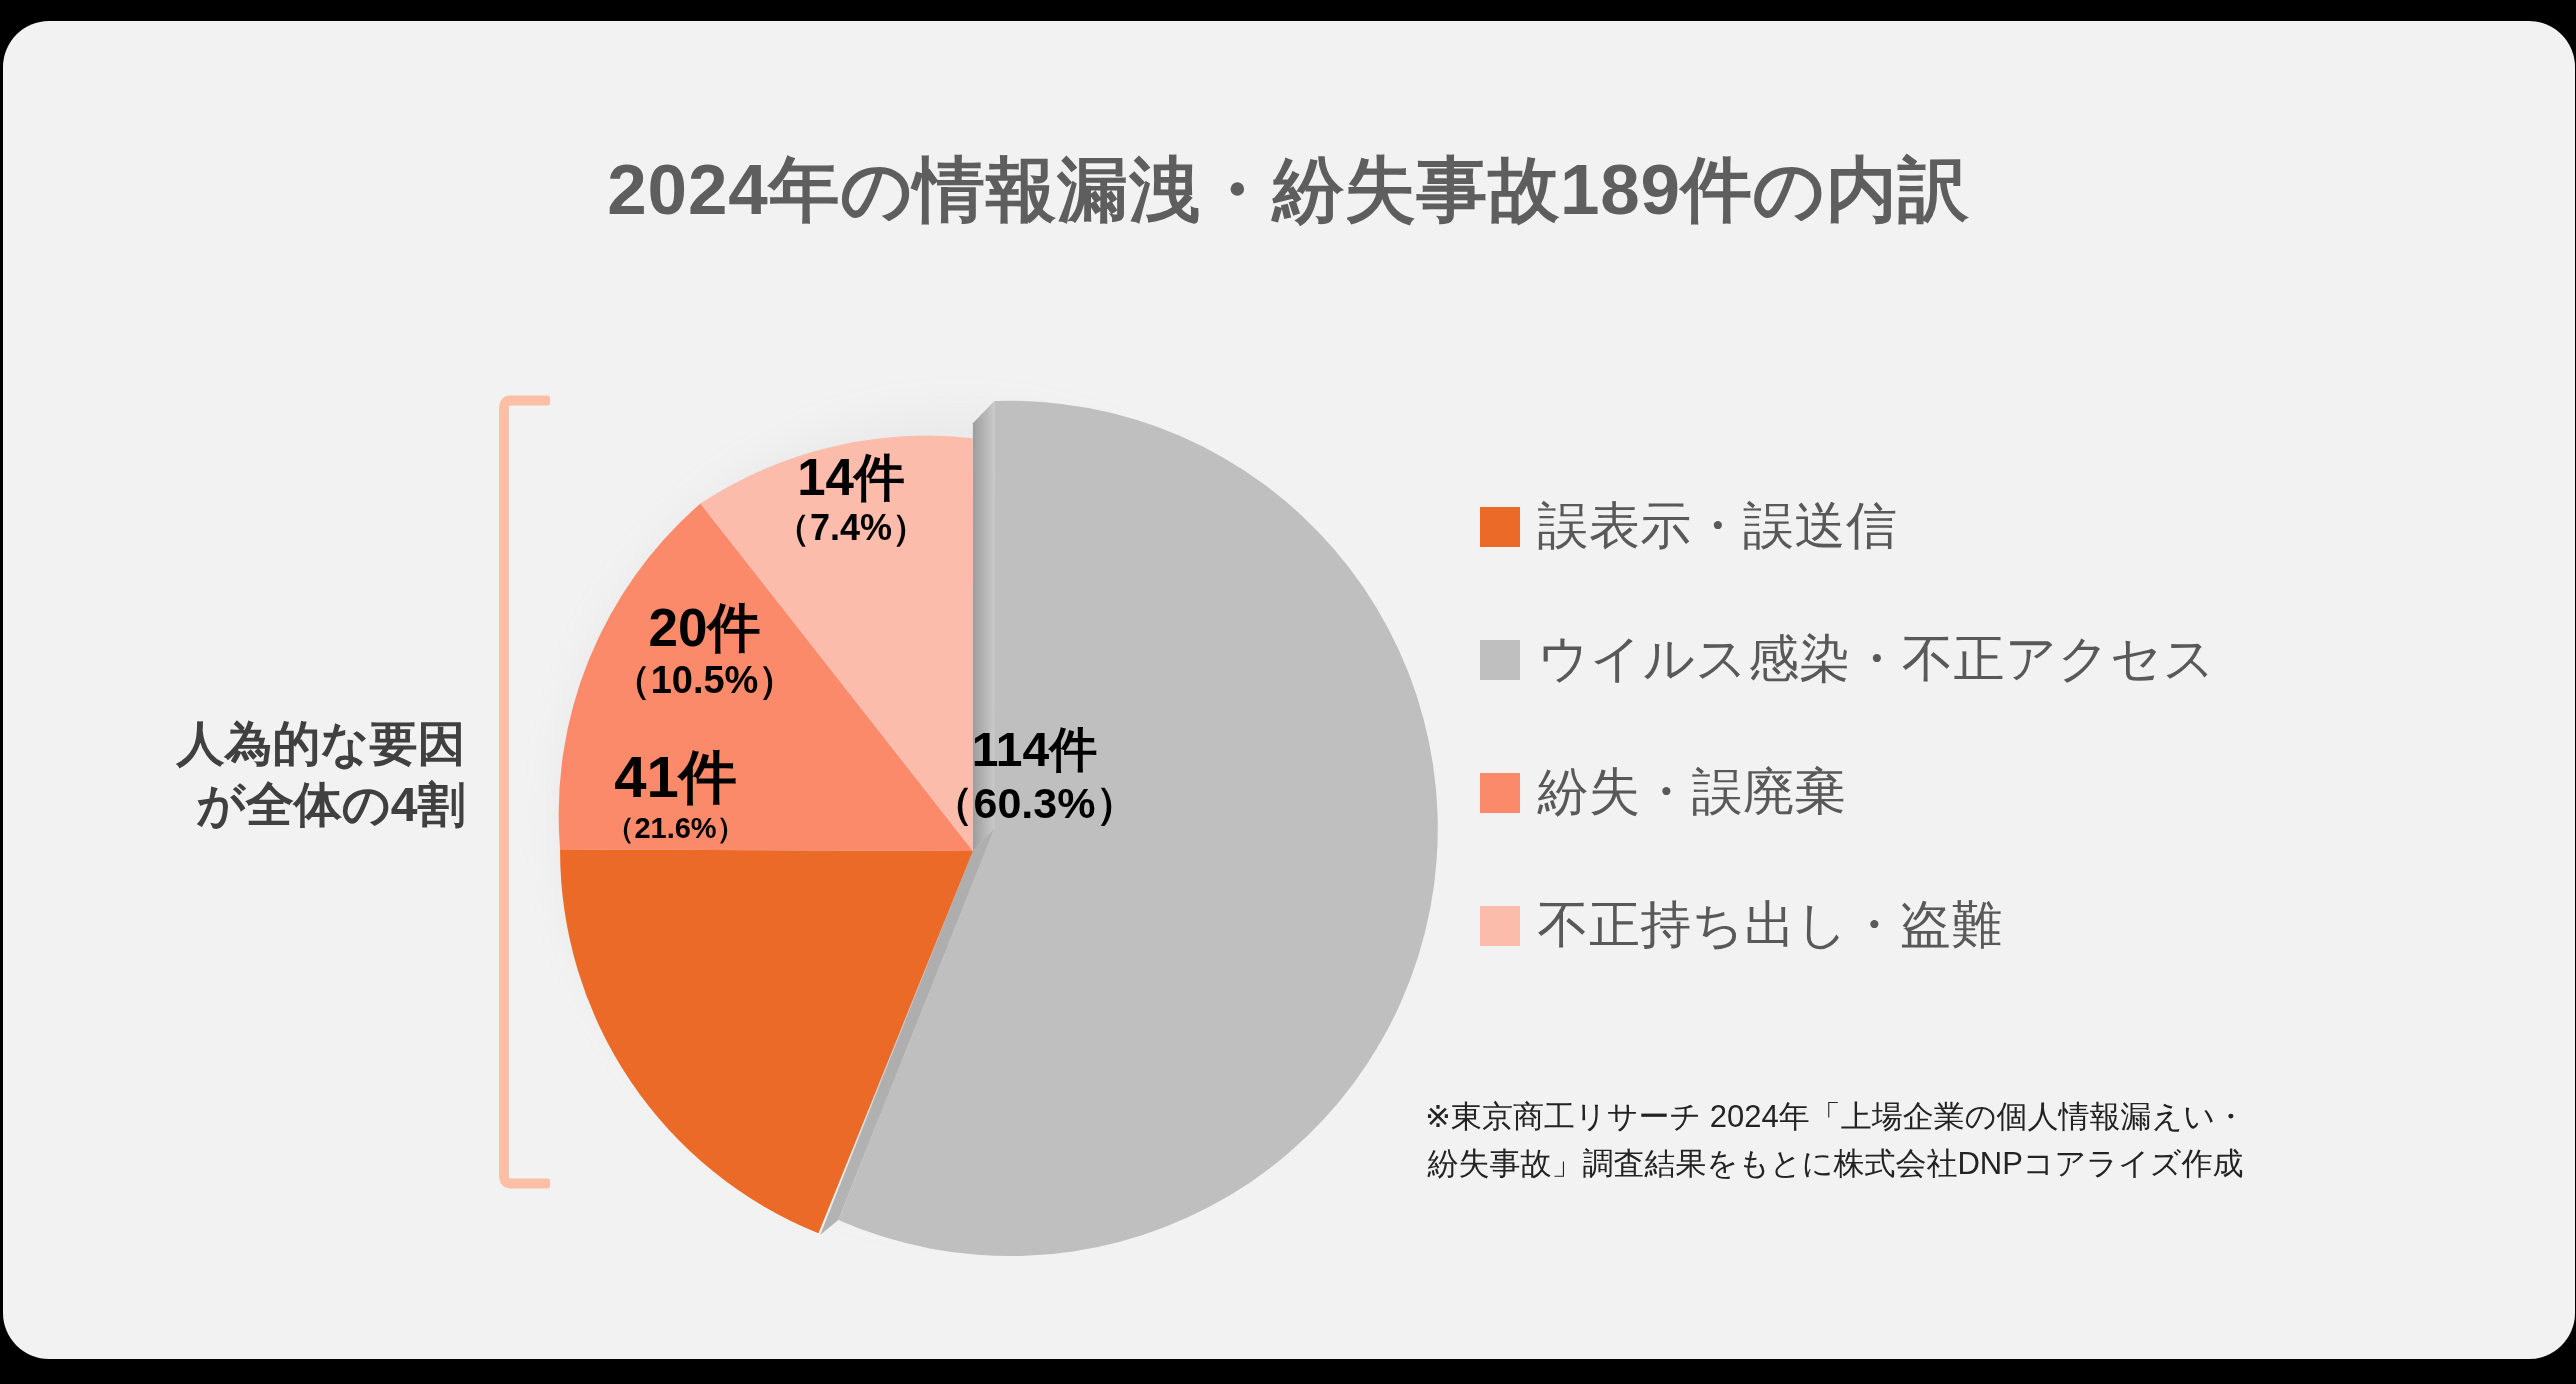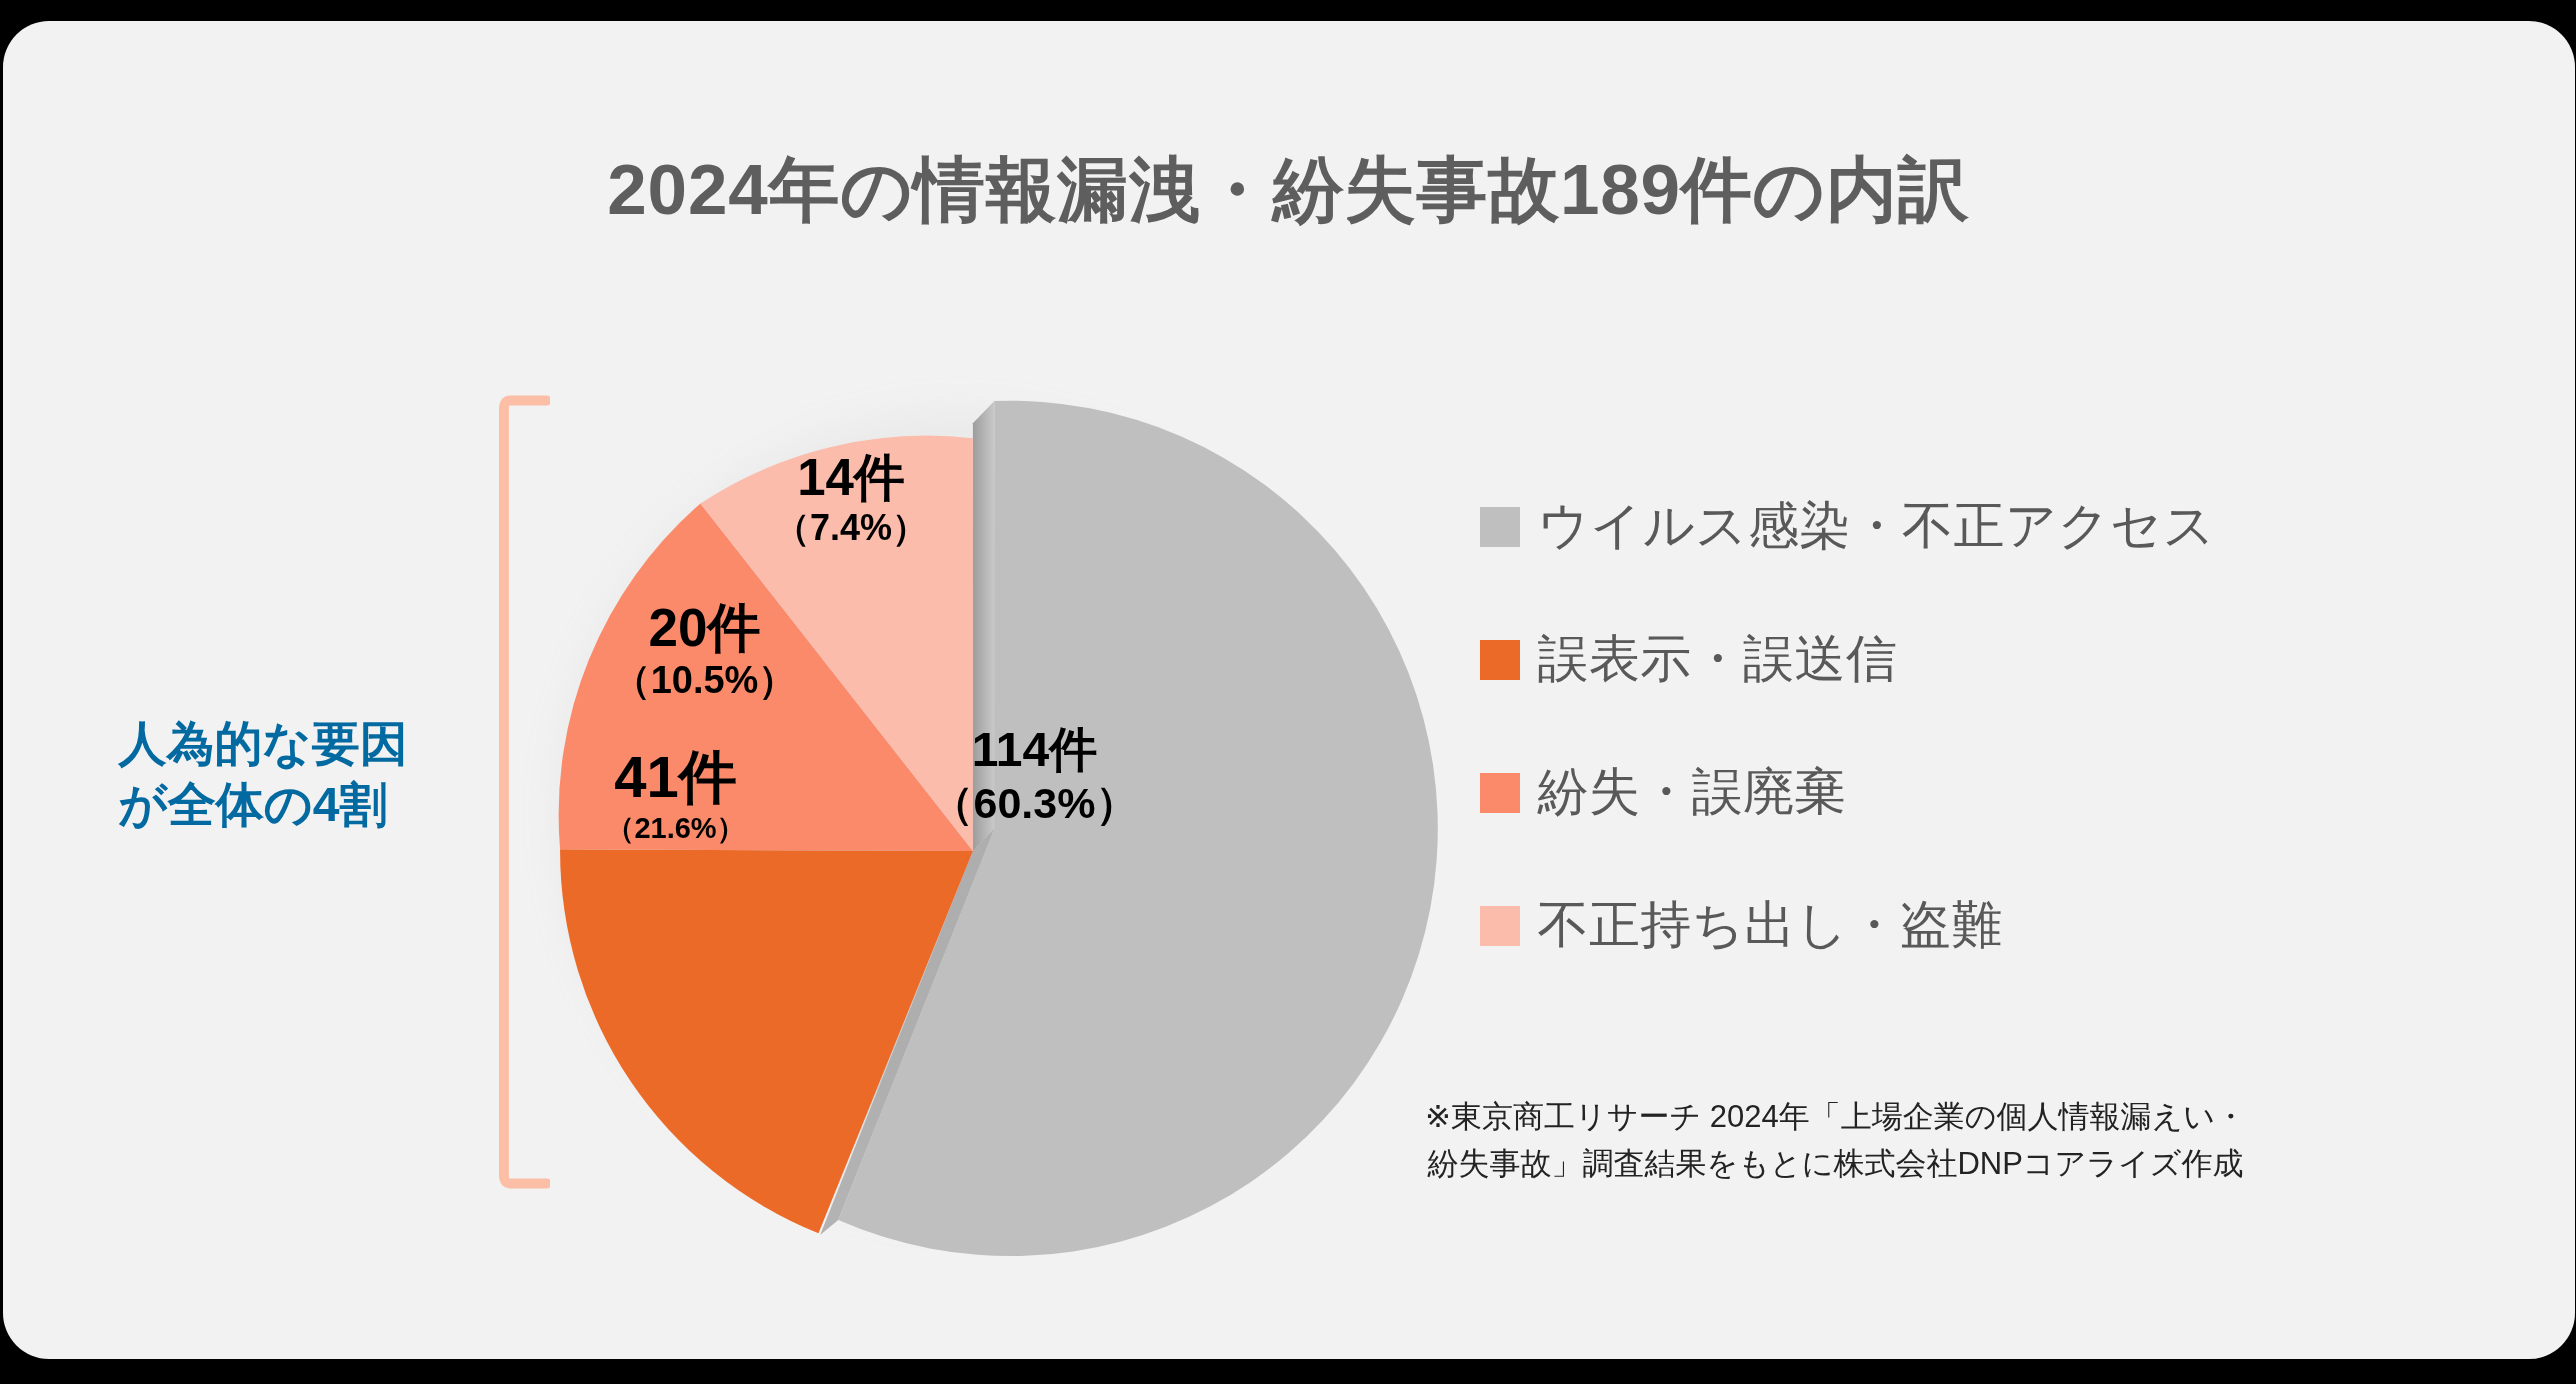--- a/index.html
+++ b/index.html
@@ -110,24 +110,24 @@
     width: 51px;
     height: 796px;
   }
 
   
   #annotation {
     position: absolute;
     left: 116px;
     top: 692px;
     width: 347px;
-    text-align: left;
+    text-align: right;
     font-size: 48px;
     font-weight: 700;
-    color: #0369a1;
+    color: #404040;
     line-height: 1.28;
   }
 
   
   #legend {
     position: absolute;
     left: 1477px;
     top: 481px;
     width: 974px;
   }
@@ -233,27 +233,27 @@
   </svg>
 
   <div id="annotation">
     <span>人為的な要因</span><br>
     <span>が全体の4割</span>
   </div>
 
   <div id="legend">
 
     <div class="legend-row">
+      <span class="legend-swatch" style="background:#ec6a28"></span>
+      <span class="legend-label">誤表示・誤送信</span>
+    </div>
+
+    <div class="legend-row">
       <span class="legend-swatch" style="background:#bfbfbf"></span>
       <span class="legend-label">ウイルス感染・不正アクセス</span>
-    </div>
-
-    <div class="legend-row">
-      <span class="legend-swatch" style="background:#ec6a28"></span>
-      <span class="legend-label">誤表示・誤送信</span>
     </div>
 
     <div class="legend-row">
       <span class="legend-swatch" style="background:#fb8a6a"></span>
       <span class="legend-label">紛失・誤廃棄</span>
     </div>
 
     <div class="legend-row">
       <span class="legend-swatch" style="background:#fcbcac"></span>
       <span class="legend-label">不正持ち出し・盗難</span>

